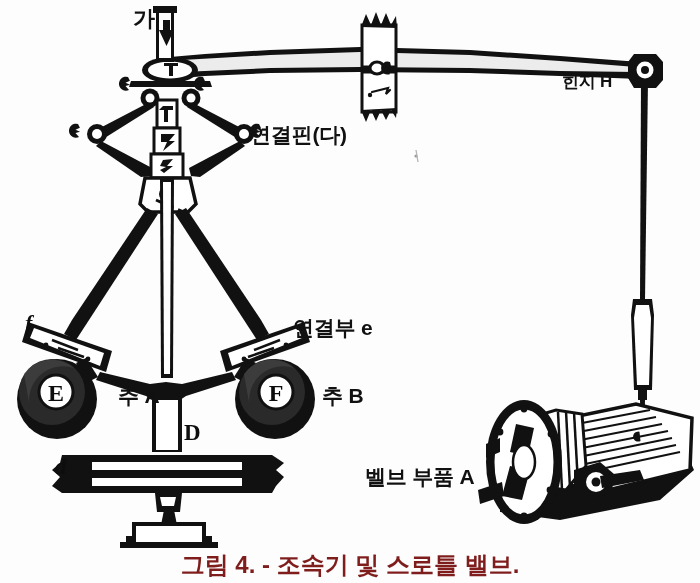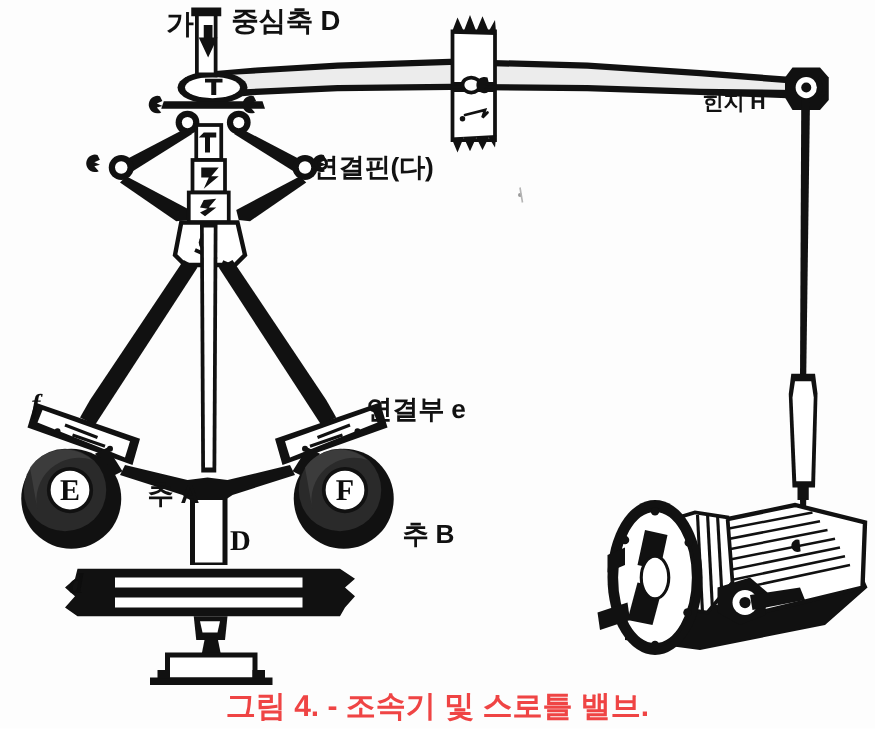--- a/index.html
+++ b/index.html
@@ -38,21 +38,21 @@
     font-style: italic;
     font-weight: 700;
     white-space: nowrap;
     line-height: 1;
   }
   .caption {
     position: absolute;
     left: 0;
     width: 700px;
     text-align: center;
-    color: #ef4444;
+    color: #7f1d1d;
     font-family: "Liberation Sans", sans-serif;
     font-weight: 700;
     white-space: nowrap;
   }
   .ball-letter {
     position: absolute;
     color: #0d0d0d;
     font-family: "Liberation Serif", serif;
     font-weight: 700;
     text-align: center;
@@ -281,34 +281,34 @@
     <g>
       <path d="M600,476 L640,470 L644,480 L602,488 Z" fill="#111111"></path>
     </g>
 
     <circle cx="416" cy="156" r="1.6" fill="#9a9a9a"></circle>
     <path d="M416,150 L418,162" stroke="#b5b5b5" stroke-width="1.3" fill="none"></path>
   </svg>
 
   <div class="lbl" style="left:133px; top:8px; font-size:22px;">가</div>
 
-  <div class="lbl" style="left:185px; top:6px; font-size:22px;">중심축 D</div>
 
 
   <div class="lbl" style="left:250px; top:124px; font-size:21px;">연결핀(다)</div>
 
 
   <div class="lbl" style="left:562px; top:73px; font-size:17px;">힌지 H</div>
 
   <div class="lbl" style="left:293px; top:317px; font-size:21px;">연결부 e</div>
 
   <div class="lbl" style="left:118px; top:385px; font-size:21px;">추 A</div>
 
-  <div class="lbl" style="left:322px; top:385px; font-size:21px;margin-top:32px;">추 B</div>
-
+  <div class="lbl" style="left:322px; top:385px; font-size:21px;">추 B</div>
+
+  <div class="lbl" style="left:365px; top:466px; font-size:21px;">벨브 부품 A</div>
 
   <div class="lbl-ital" style="left:184px; top:421px; font-size:23px; font-style:normal;">D</div>
 
   <div class="lbl-ital" style="left:55px; top:455px; font-size:23px;">d</div>
 
   <div class="lbl-ital" style="left:25px; top:312px; font-size:22px;">f</div>
 
   <div class="lbl-ital" style="left:72px; top:120px; font-size:20px; opacity:0;">f</div>
 
   <div class="lbl-ital" style="left:253px; top:120px; font-size:20px; opacity:0;">f</div>

